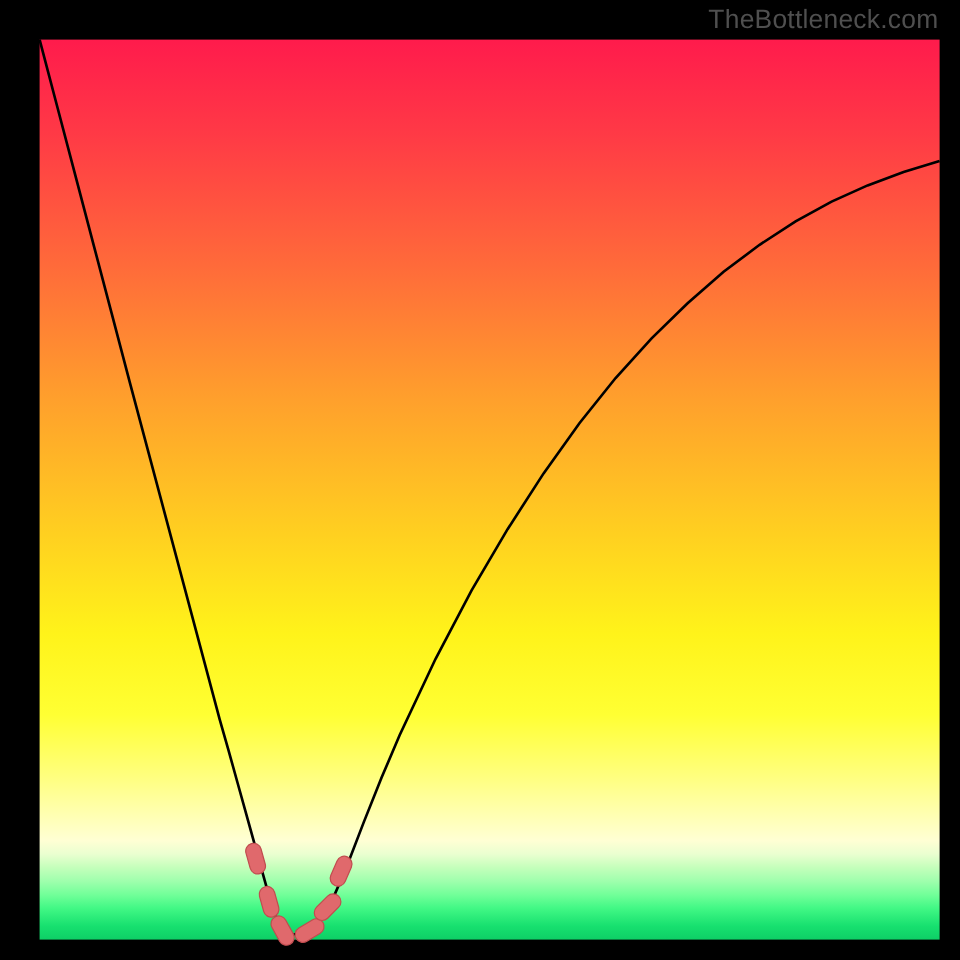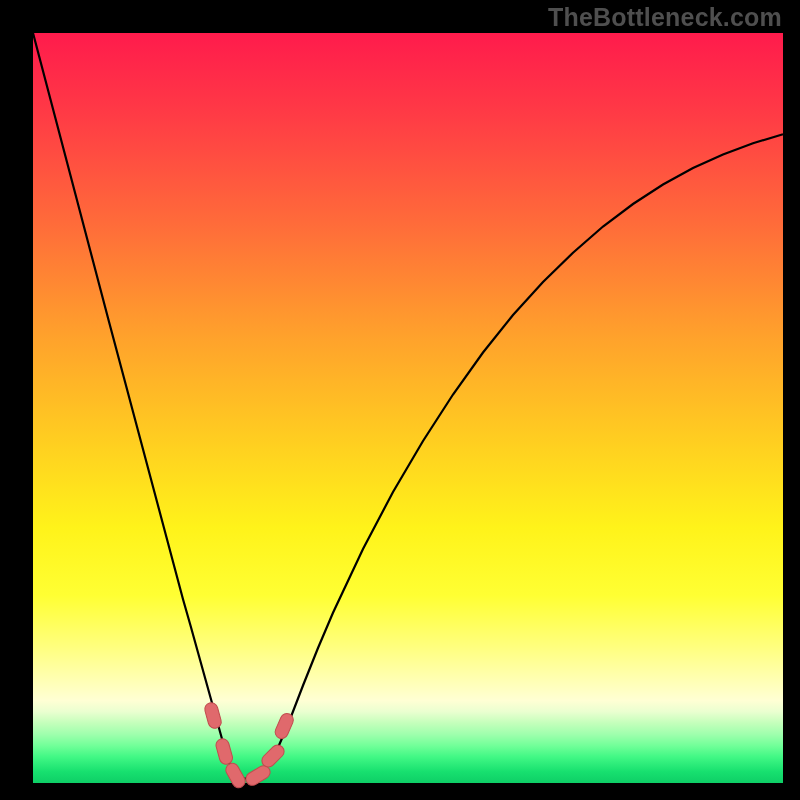--- a/index.html
+++ b/index.html
@@ -24,22 +24,22 @@
     left: 33px;
     top: 33px;
     width: 750px;
     height: 750px;
   }
   .watermark {
     position: absolute;
     top: 3px;
     right: 18px;
     color: #4f4f4f;
-    font-size: 25px;
-    font-weight: 700;
+    font-size: 22px;
+    font-weight: 400;
     letter-spacing: 0.2px;
   }
   svg.curve {
     position: absolute;
     left: 0;
     top: 0;
     width: 100%;
     height: 100%;
     overflow: visible;
   }

